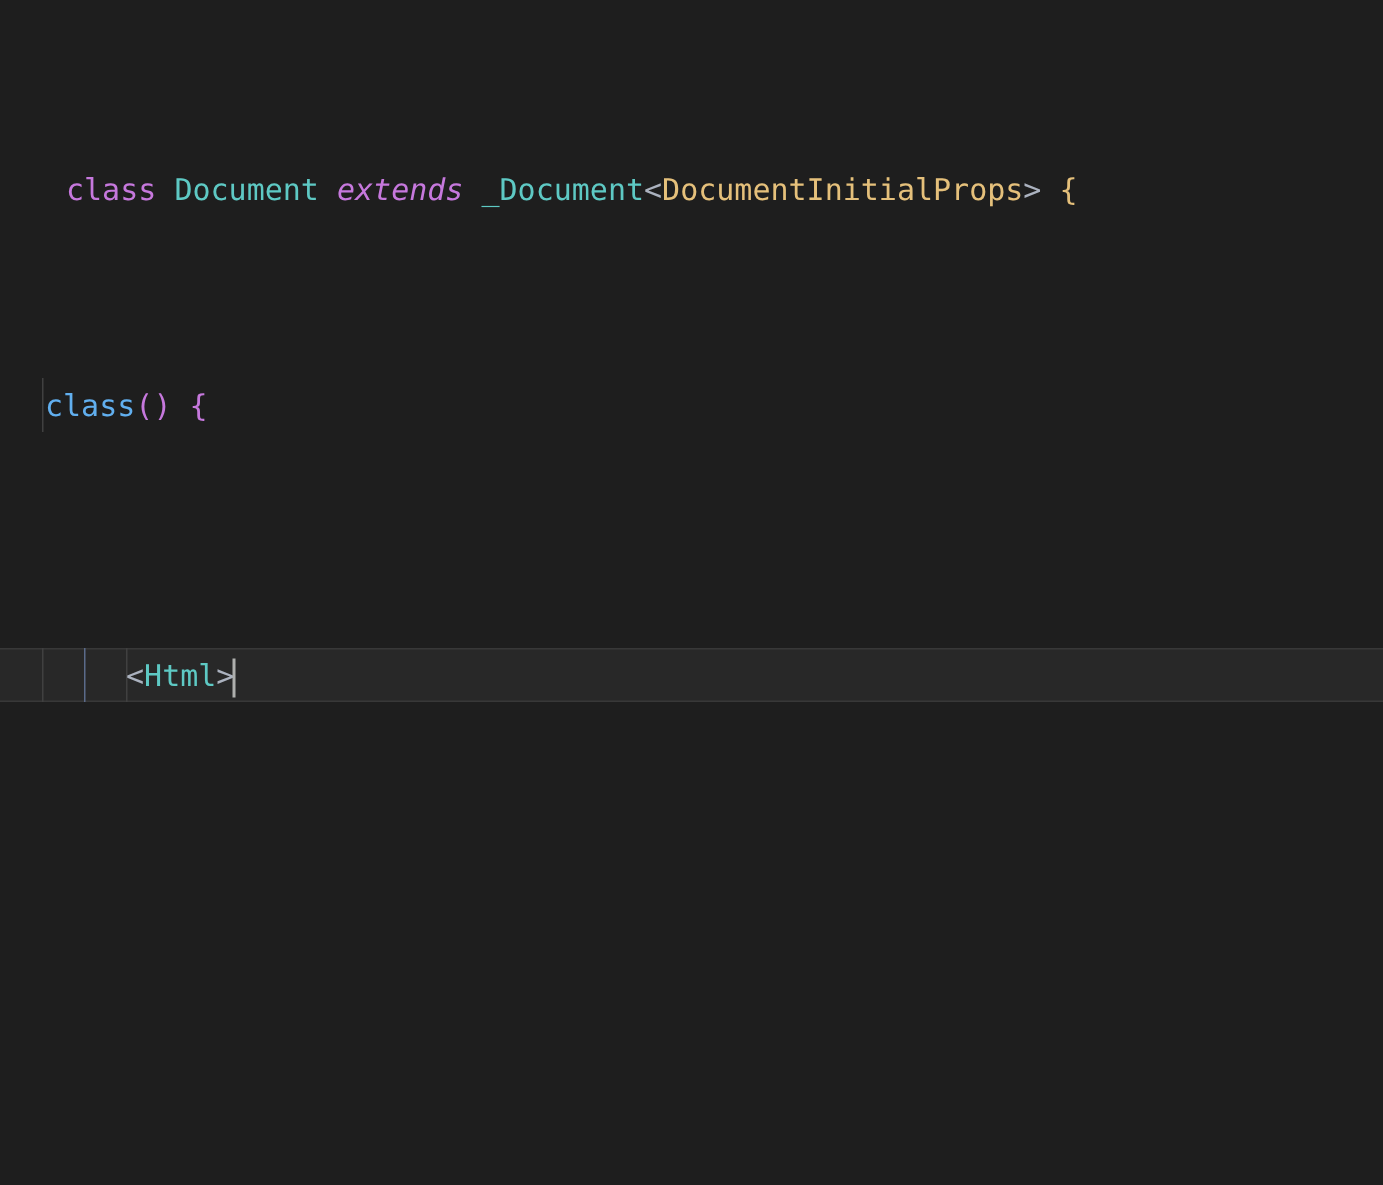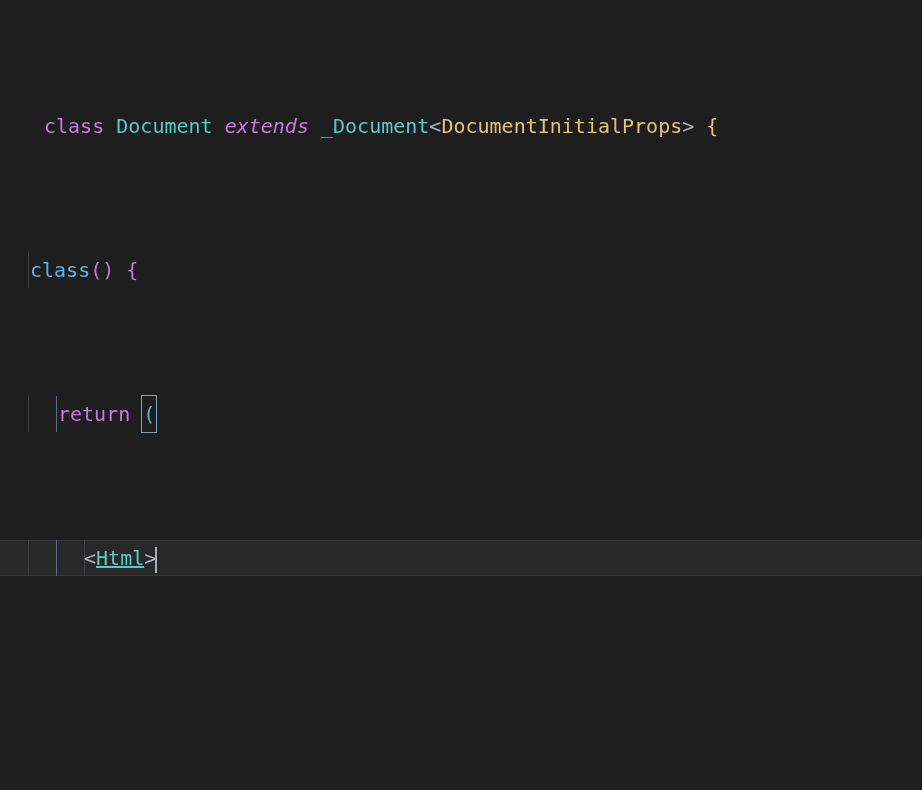--- a/index.html
+++ b/index.html
@@ -42,21 +42,21 @@
   .kw-extends { color: #c678dd; font-style: italic; }
   .kw-return { color: #c678dd; }
   .type-name { color: #5ec9c4; }
   .type-param { color: #e5c07b; }
   .method { color: #61afef; }
   .brace-y { color: #e5c07b; }
   .brace-p { color: #c678dd; }
   .brace-b { color: #56b6c2; }
   .paren-p { color: #c678dd; }
   .angle { color: #abb2bf; }
-  .tag-html { color: #5ec9c4; text-decoration: underline; }
+  .tag-html { color: #5ec9c4; }
   .tag-head { color: #5ec9c4; }
   .cursor-box {
     display: inline-block;
     border: 1px solid #7aa2c9;
     padding: 0 1px;
     margin: 0 -1px;
   }
   .cursor-line {
     display: inline-block;
     width: 2px;
@@ -79,25 +79,20 @@
 
   <div class="line">
     <span class="content"><span class="kw-class">class</span> <span class="type-name">Document</span> <span class="kw-extends">extends</span> <span class="type-name">_Document</span><span class="angle">&lt;</span><span class="type-param">DocumentInitialProps</span><span class="angle">&gt;</span> <span class="brace-y">{</span></span>
   </div>
 
   <div class="line">
     <span class="guide" style="left:28px"></span>
     <span class="content"><span class="indent i1"></span><span class="method">class</span><span class="paren-p">()</span> <span class="brace-p">{</span></span>
   </div>
 
-  <div class="line">
-    <span class="guide" style="left:28px"></span>
-    <span class="guide active" style="left:56px"></span>
-    <span class="content"><span class="indent i2"></span><span class="kw-return">return</span> <span class="cursor-box"><span class="brace-b">(</span></span></span>
-  </div>
 
   <div class="line highlighted">
     <span class="guide" style="left:28px"></span>
     <span class="guide active" style="left:56px"></span>
     <span class="guide" style="left:84px"></span>
     <span class="content"><span class="indent i3"></span><span class="angle">&lt;</span><span class="tag-html">Html</span><span class="angle">&gt;</span><span class="cursor-line"></span></span>
   </div>
 
 
   

